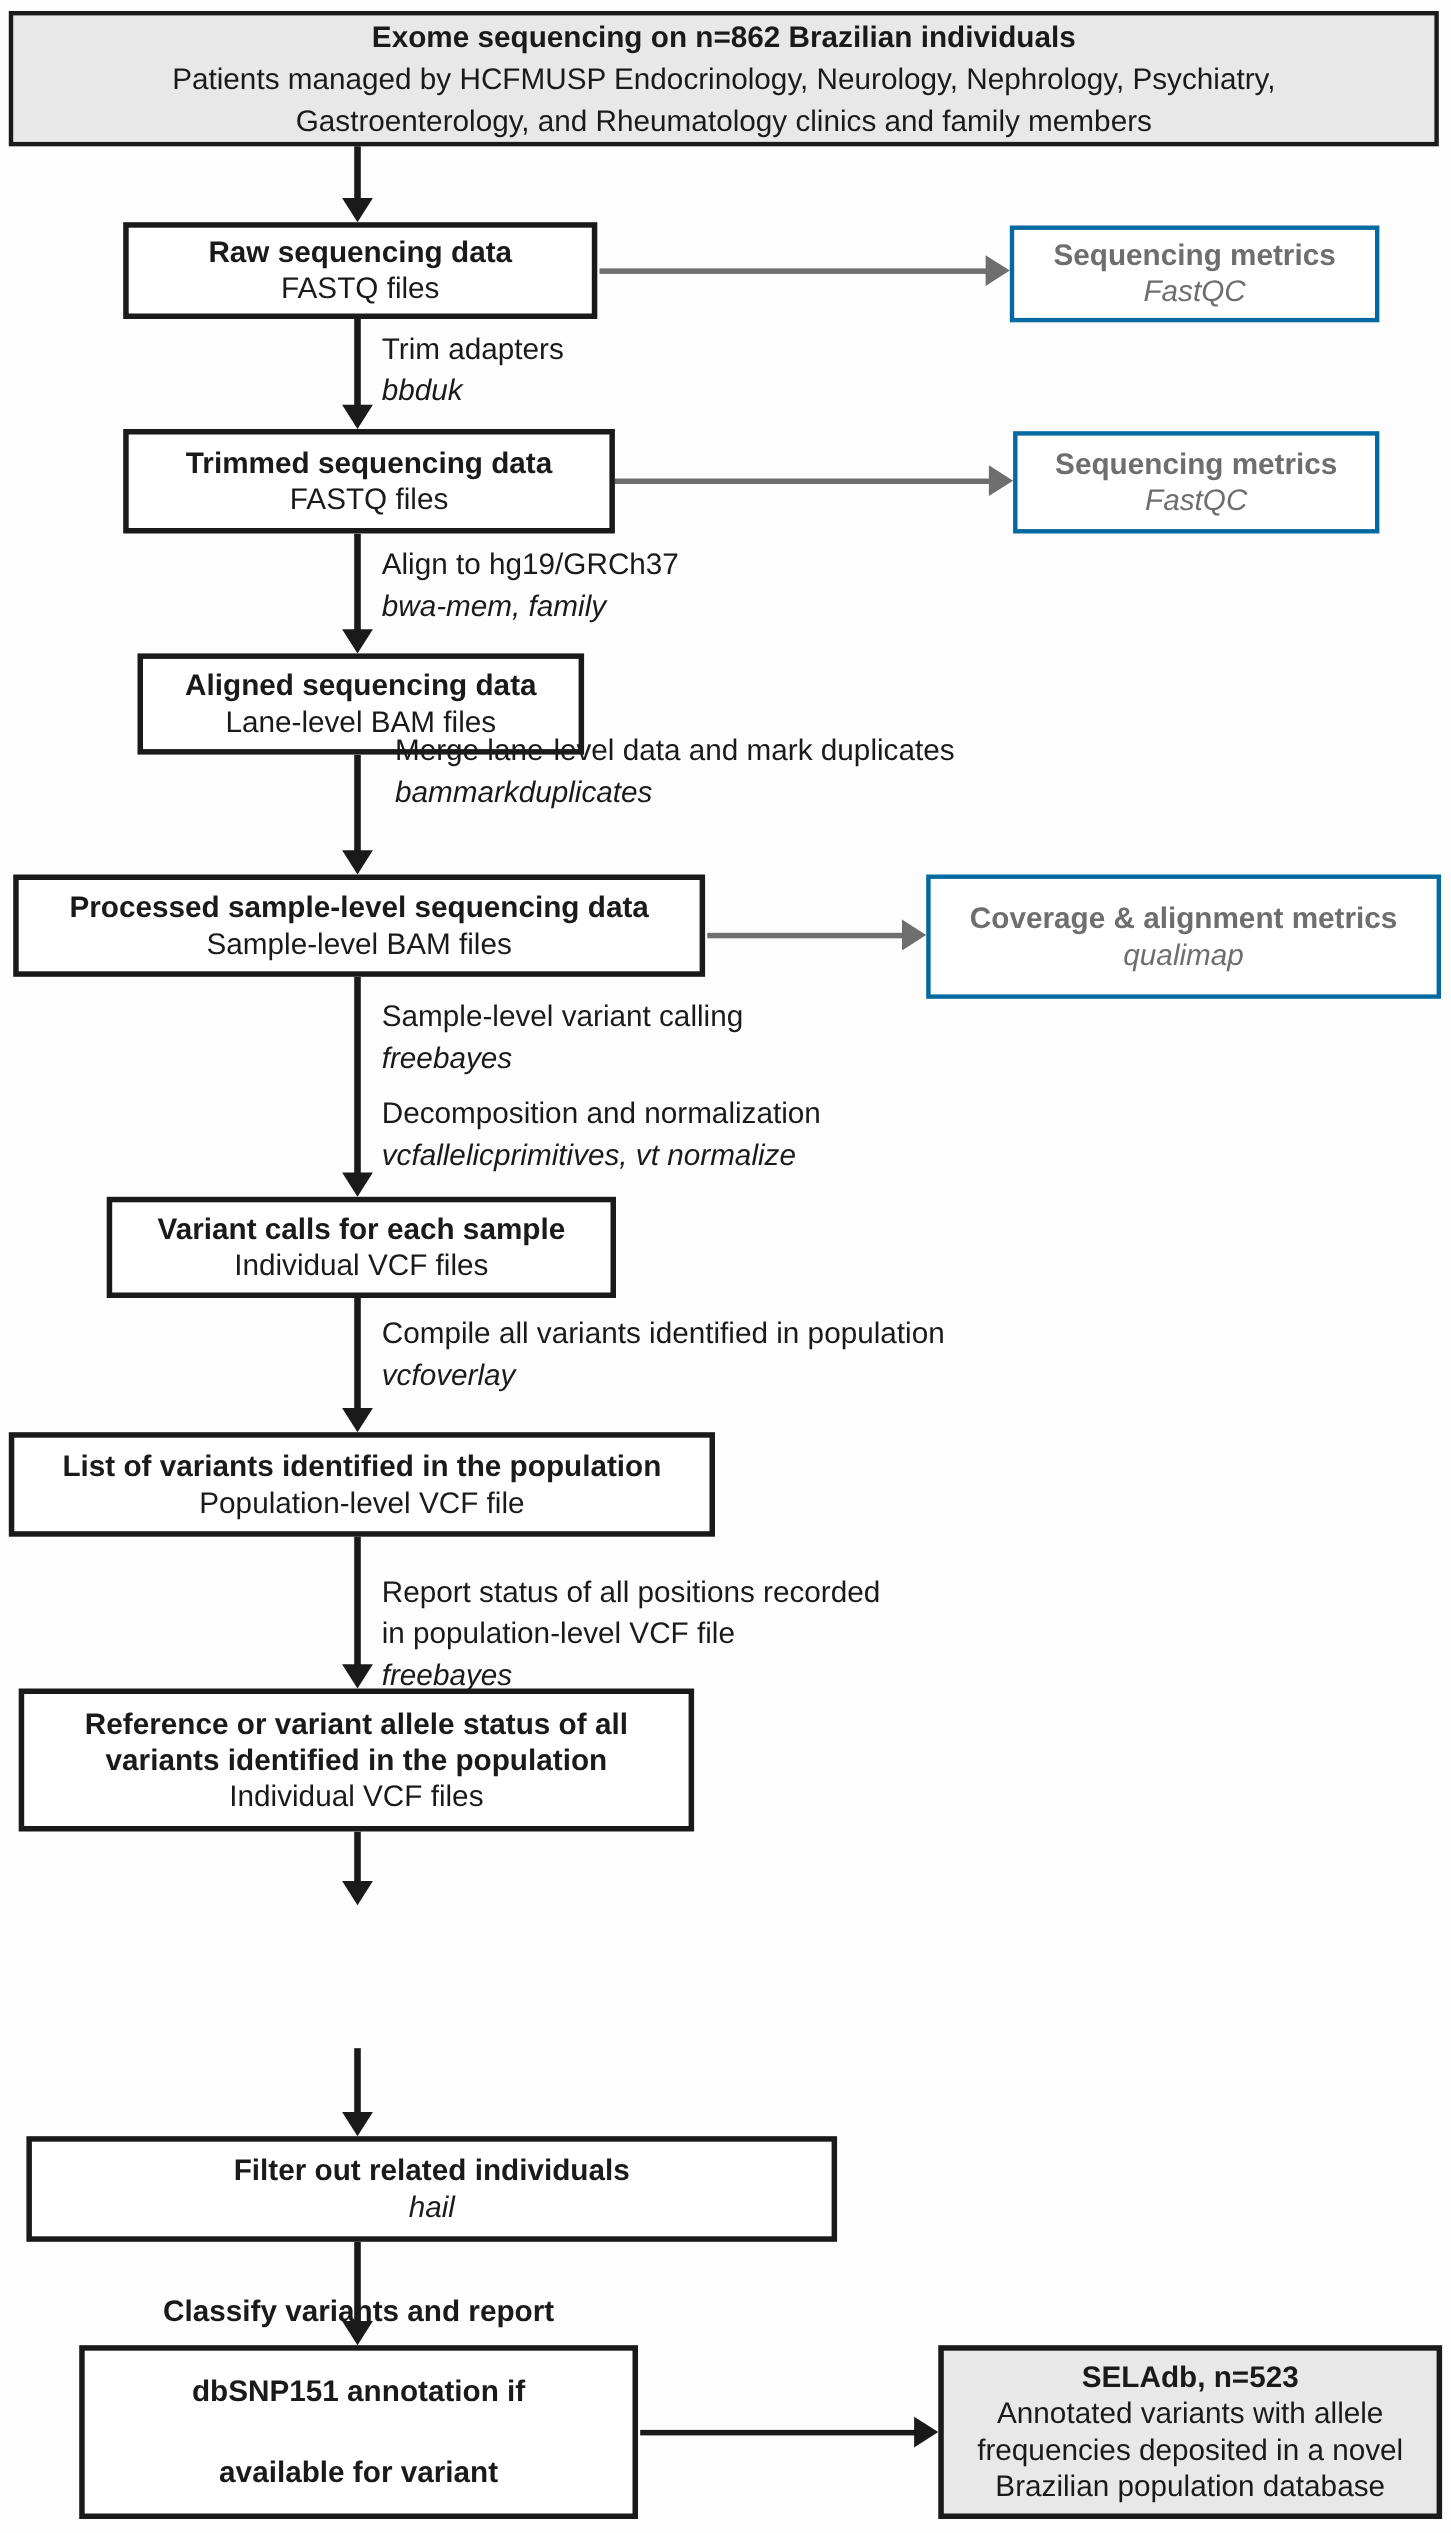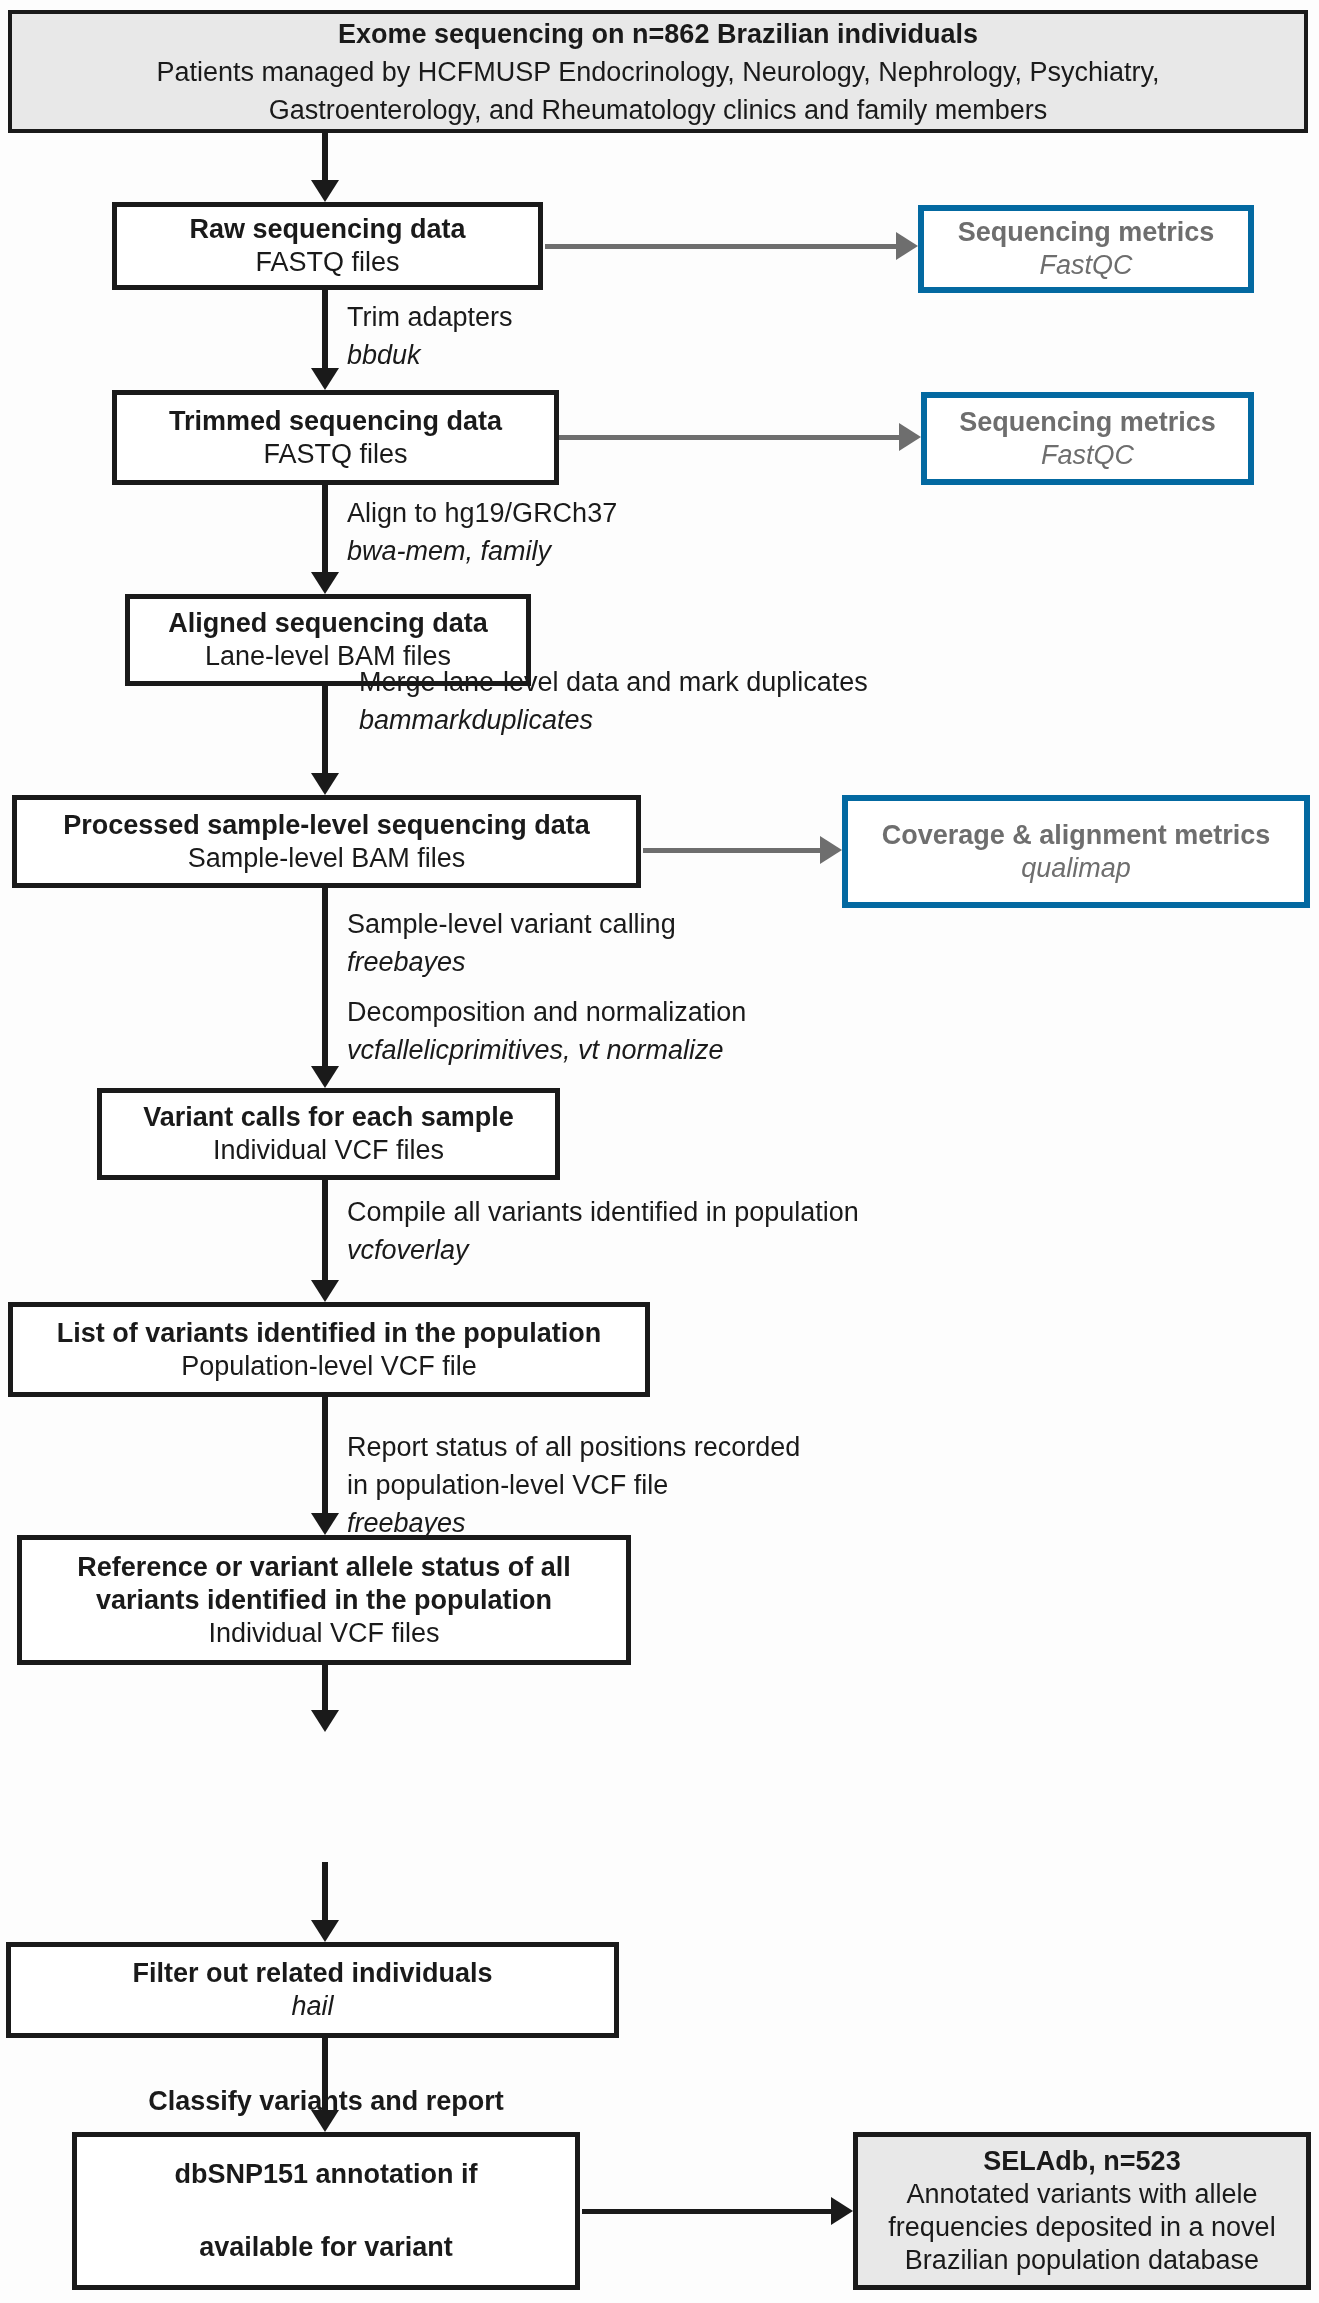--- a/index.html
+++ b/index.html
@@ -19,21 +19,21 @@
     display:flex; flex-direction:column;
     align-items:center; justify-content:center;
     text-align:center;
     font-size:27px; line-height:33px;
   }
   .box .t  { font-weight:bold; white-space:nowrap; }
   .box .s  { font-weight:normal; white-space:nowrap; }
   .box .i  { font-style:italic; white-space:nowrap; }
   .shaded { background:#e8e8e8; border-width:4px;text-align:center; }
   .graybox {
-    border:6px solid #0369a1;
+    border:4px solid #0369a1;
     color:#6e6e6e;
     background:#ffffff;
   }
   
   .varrow { position:absolute; left:310px; width:30px; }
   .varrow .shaft { position:absolute; left:12px; top:0; bottom:20px; width:6px; background:#1a1a1a; }
   .varrow .head  { position:absolute; left:1px; bottom:0; width:0; height:0;
                    border-left:14px solid transparent; border-right:14px solid transparent;
                    border-top:22px solid #1a1a1a; }
   
@@ -151,21 +151,21 @@
     <div class="s">Population-level VCF file</div>
   </div>
 
   <div class="box" style="left:17px; top:1535px; width:614px; height:130px;">
     <div class="t">Reference or variant allele status of all</div>
     <div class="t">variants identified in the population</div>
     <div class="s">Individual VCF files</div>
   </div>
 
 
-  <div class="box" style="left:6px; top:1942px; width:613px; height:96px;">
+  <div class="box" style="left:24px; top:1942px; width:737px; height:96px;">
     <div class="t">Filter out related individuals</div>
     <div class="i">hail</div>
   </div>
 
   <div class="box" style="left:72px; top:2132px; width:508px; height:158px;gap:40px;">
     <div class="t">Classify variants and report</div>
     <div class="t">dbSNP151 annotation if</div>
     <div class="t">available for variant</div>
     <div class="i">SnpEff, SnpSift</div>
   </div>

